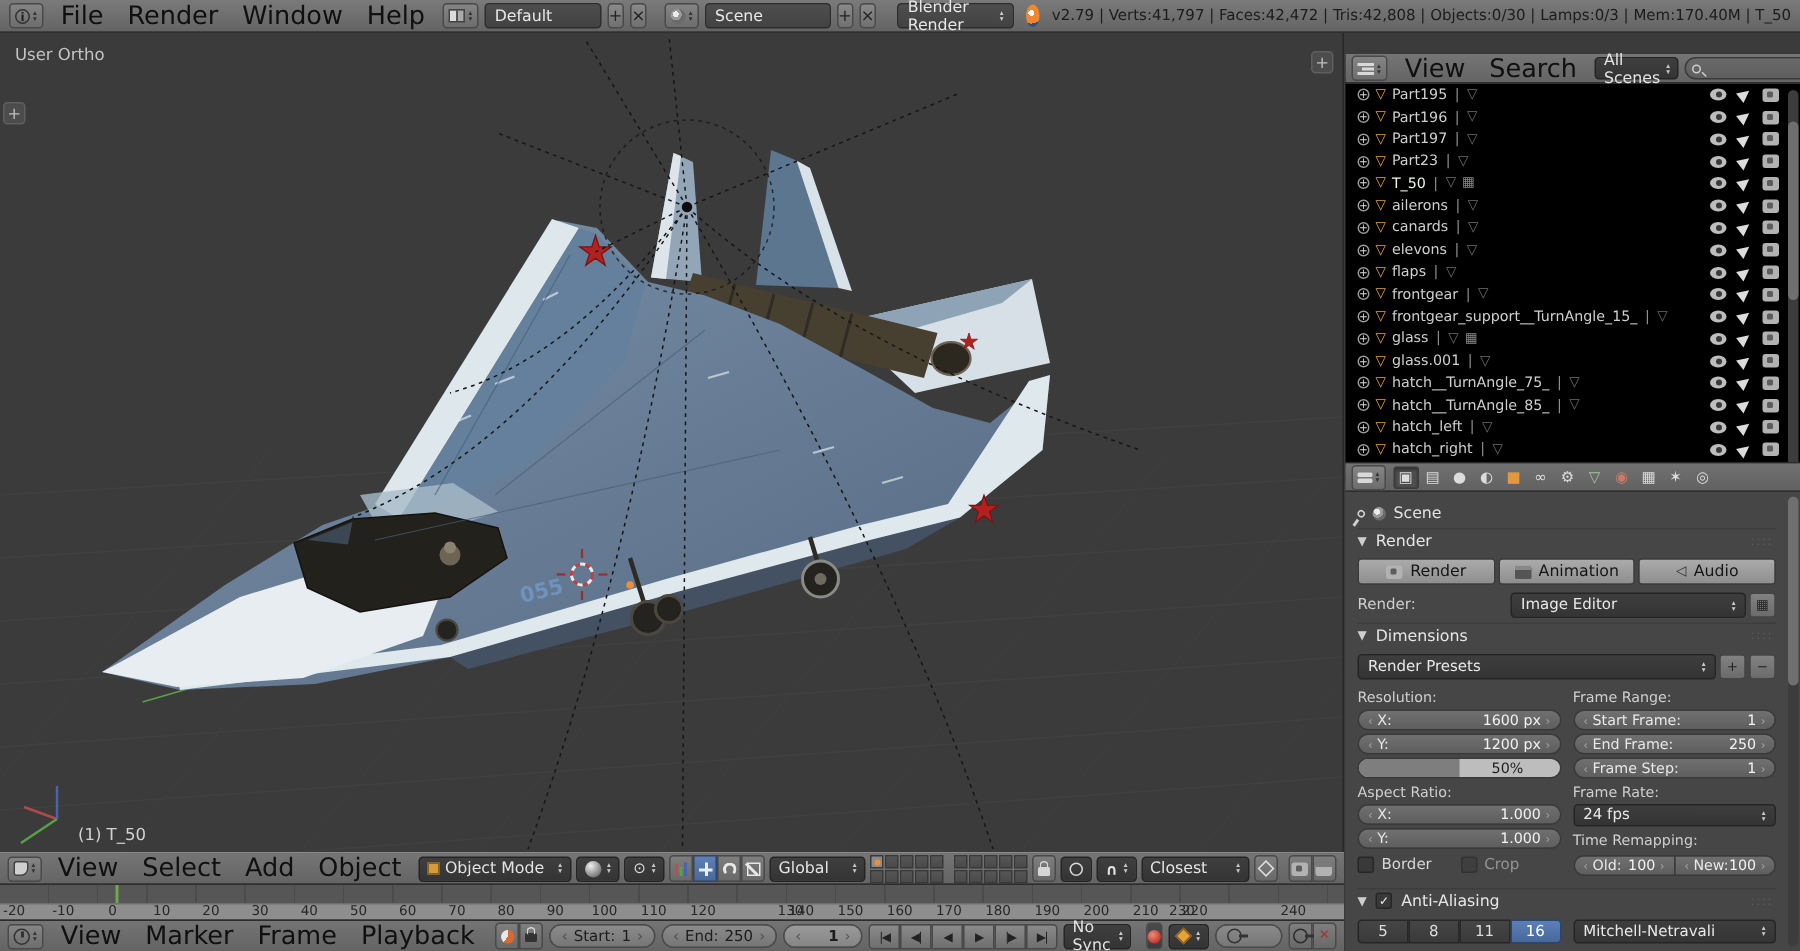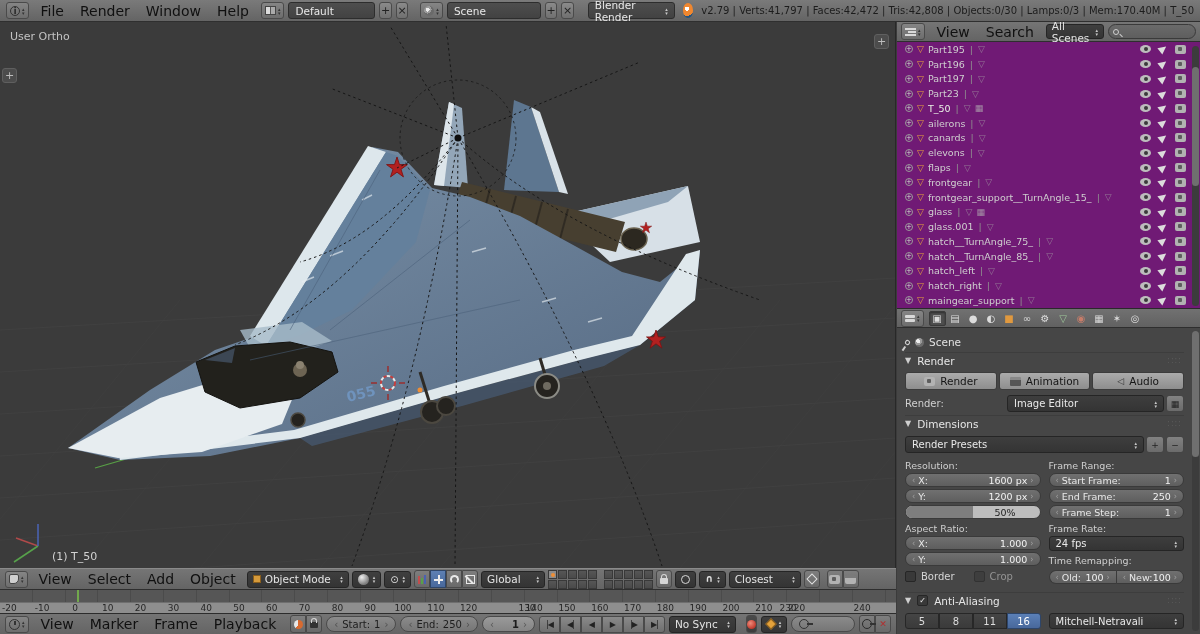--- a/index.html
+++ b/index.html
@@ -3,21 +3,21 @@
 <meta charset="utf-8">
 <style>
   * { margin:0; padding:0; box-sizing:border-box; }
   html,body { width:1200px; height:634px; overflow:hidden; background:#3b3b3b;
     font-family:"DejaVu Sans","Liberation Sans",sans-serif; font-size:11px; user-select:none; }
 
   
   #topbar { position:absolute; left:0; top:0; width:1200px; height:22px;
     background:linear-gradient(#7a7a7a,#646464); border-bottom:1px solid #2f2f2f;
     display:flex; align-items:center; gap:4px; padding:0 6px; color:#111; }
-  .menu { padding:0 8px; color:#101010; font-size:14px; cursor:default; }
+  .menu { padding:0 8px; color:#101010; font-size:17px; cursor:default; }
   .icobtn { height:17px; background:linear-gradient(#858585,#6d6d6d); border:1px solid #4a4a4a;
     border-radius:3px; display:flex; align-items:center; padding:0 3px; gap:2px; }
   .gridico { width:11px; height:9px; background:
      linear-gradient(90deg,#dcdcdc 0 4px,#555 4px 5px,#aaa 5px 11px); border:1px solid #444; }
   .ballico { width:10px; height:10px; border-radius:50%;
      background:radial-gradient(circle at 35% 35%,#ececec 0 2px,#9a9a9a 2px 4px,#6a6a6a 4px); }
   .updown { display:flex; flex-direction:column; font-size:5px; line-height:4px; color:#c9c9c9; margin-left:auto; }
   .updown.dk { color:#333; }
   .txtfield { height:17px; background:linear-gradient(#4e4e4e,#424242); border:1px solid #2d2d2d;
     border-radius:3px; color:#e8e8e8; display:flex; align-items:center; padding:0 6px; font-size:10.5px; }
@@ -81,21 +81,21 @@
   .pbtn { width:21px; height:17px; background:linear-gradient(#8a8a8a,#6f6f6f); border:1px solid #4a4a4a;
     display:flex; align-items:center; justify-content:center; color:#222; font-size:8px; letter-spacing:-1px; }
   .clockico { width:11px; height:11px; border:1.5px solid #333; border-radius:50%; position:relative; }
   .clockico::after { content:""; position:absolute; left:4px; top:1px; width:1.5px; height:4px; background:#333; }
   .reddot { width:9px; height:9px; border-radius:50%; background:radial-gradient(circle at 38% 35%,#f08a7a,#c23a2d 70%); }
   .kdiamond { width:8px; height:8px; background:#e3a23c; transform:rotate(45deg); border:1px solid #8a5e1c; }
   .keyico { width:10px; height:10px; border:1.5px solid #333; border-radius:50%; position:relative; }
   .keyico::after { content:""; position:absolute; left:7px; top:3px; width:6px; height:1.5px; background:#333; }
 
   
-  #outliner { position:absolute; left:897px; top:22px; width:303px; height:286px; background:#701a75; }
+  #outliner { position:absolute; left:897px; top:36px; width:303px; height:286px; background:#000000; }
   #oheader { height:20px; background:linear-gradient(#757575,#646464); border-bottom:1px solid #2e2e2e;
     display:flex; align-items:center; gap:4px; padding:0 4px; color:#111; }
   .searchbox { height:15px; flex:0 0 88px; background:linear-gradient(#6a6a6a,#5e5e5e); border:1px solid #3a3a3a;
     border-radius:8px; display:flex; align-items:center; padding:0 4px; }
   .magglass { width:6px; height:6px; border:1.3px solid #cfcfcf; border-radius:50%; position:relative; }
   .magglass::after { content:""; position:absolute; left:5px; top:5px; width:4px; height:1.3px; background:#cfcfcf; transform:rotate(45deg); }
   #olist { position:absolute; left:0; top:20px; right:8px; bottom:0; overflow:hidden; }
   .orow { height:14.77px; display:flex; align-items:center; font-size:9.5px; color:#cfcfcf; padding-left:8px; position:relative; }
   .orow .oplus { width:8px; height:8px; border:1px solid #9a9a9a; border-radius:50%; color:#d8d8d8; font-size:7px;
     line-height:6px; text-align:center; margin-right:4px; flex:none; }

